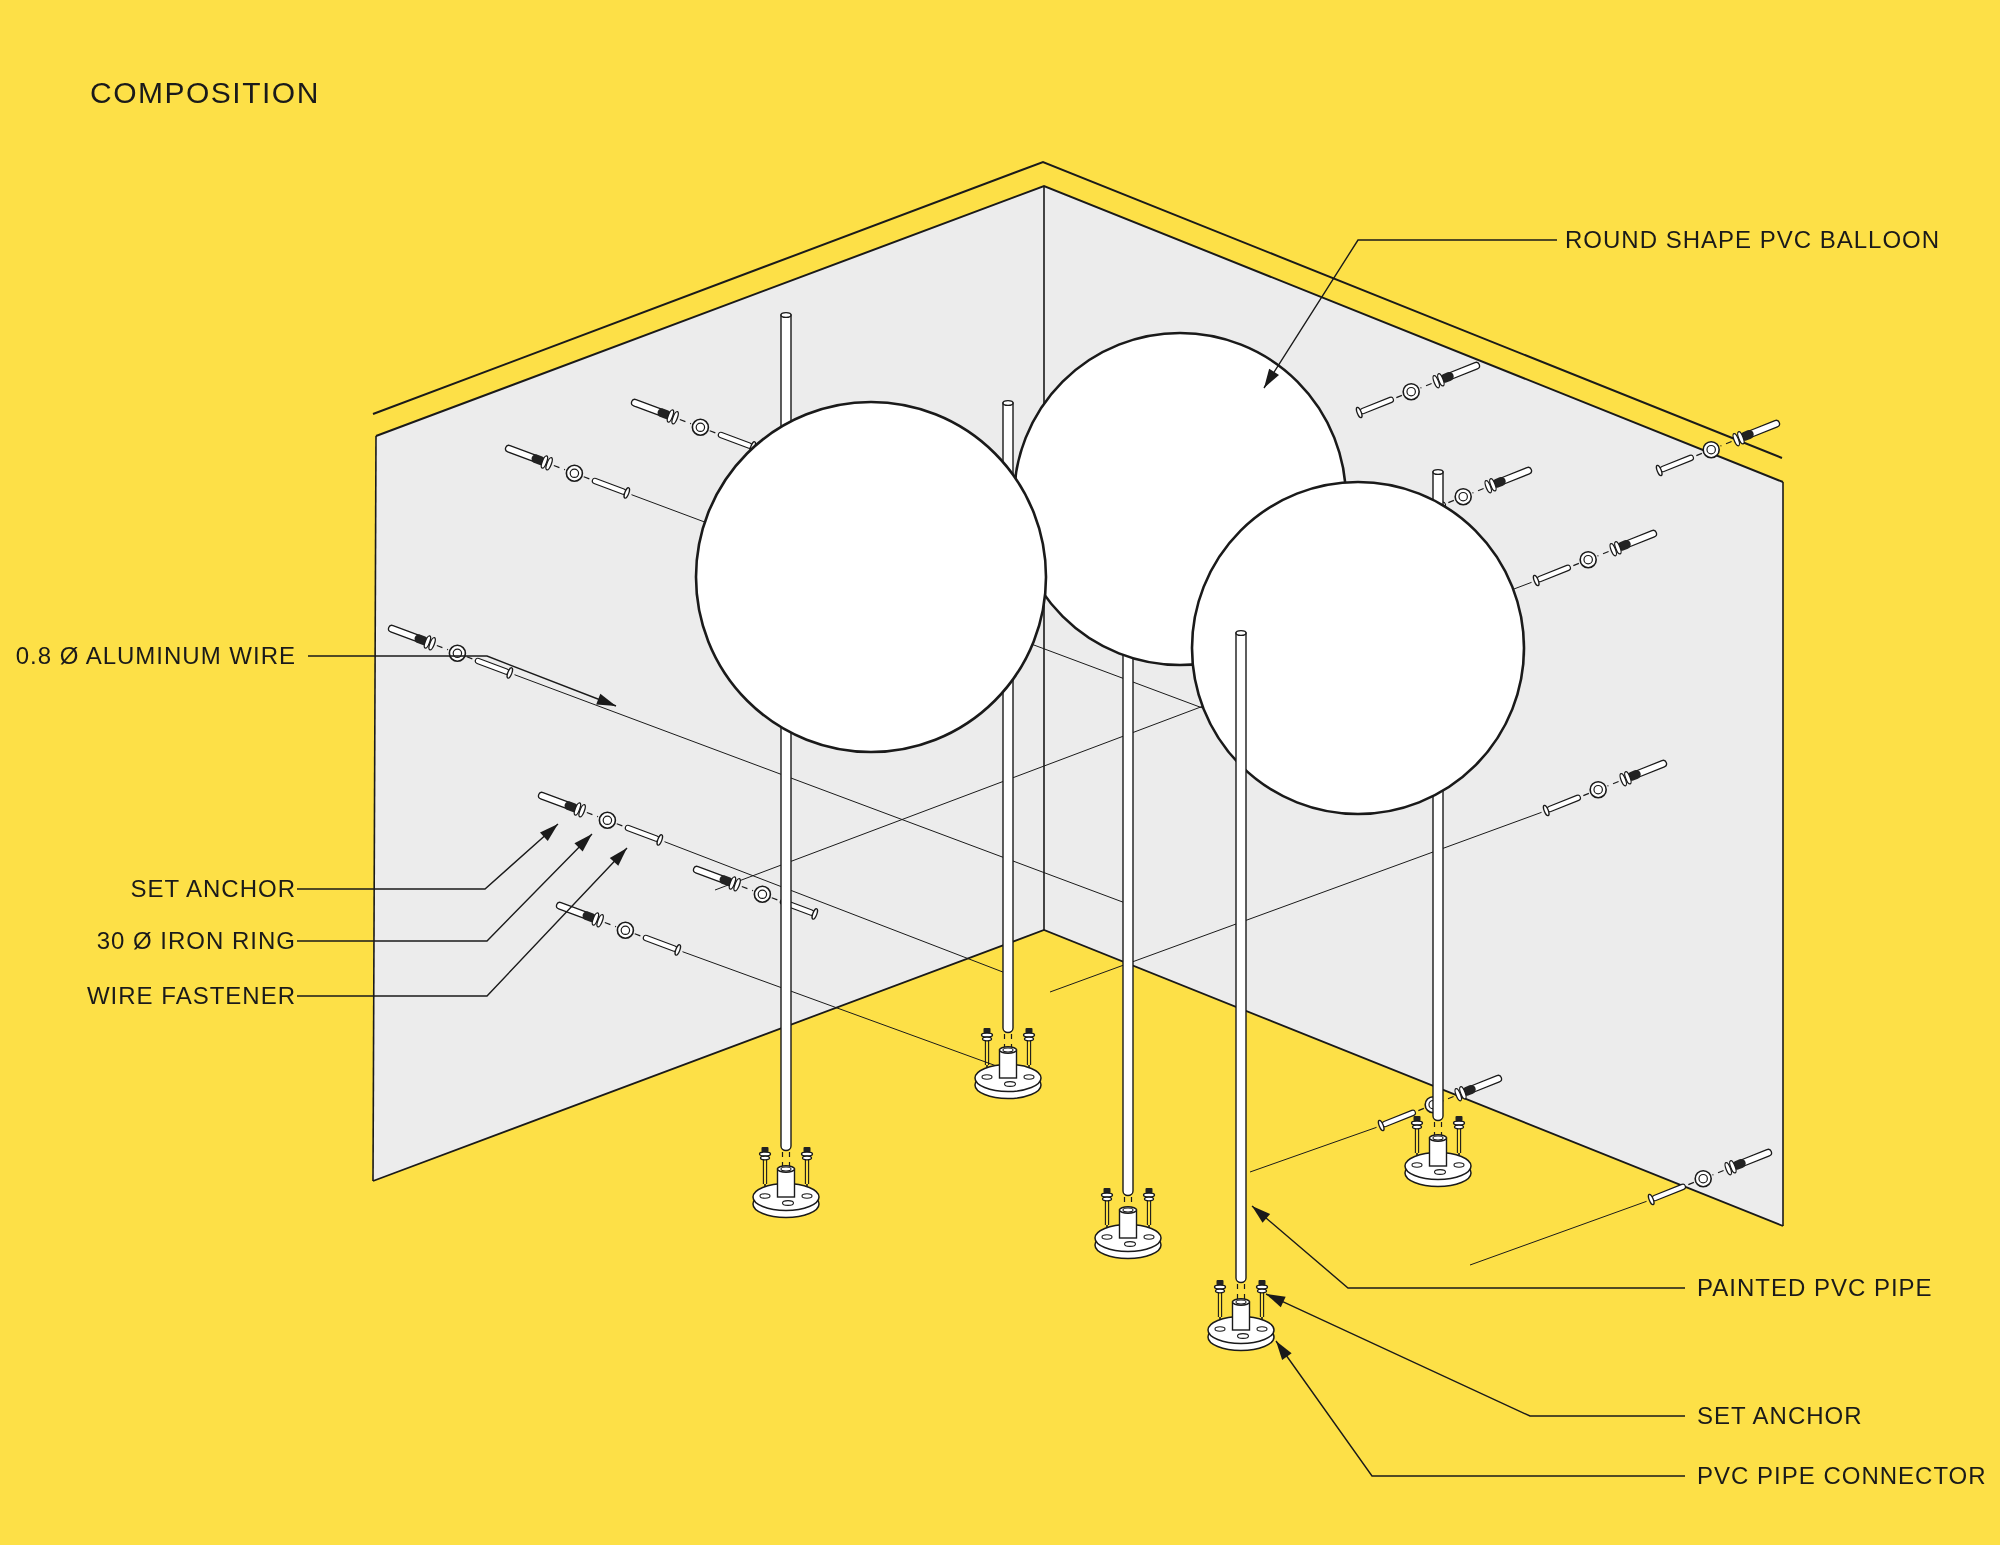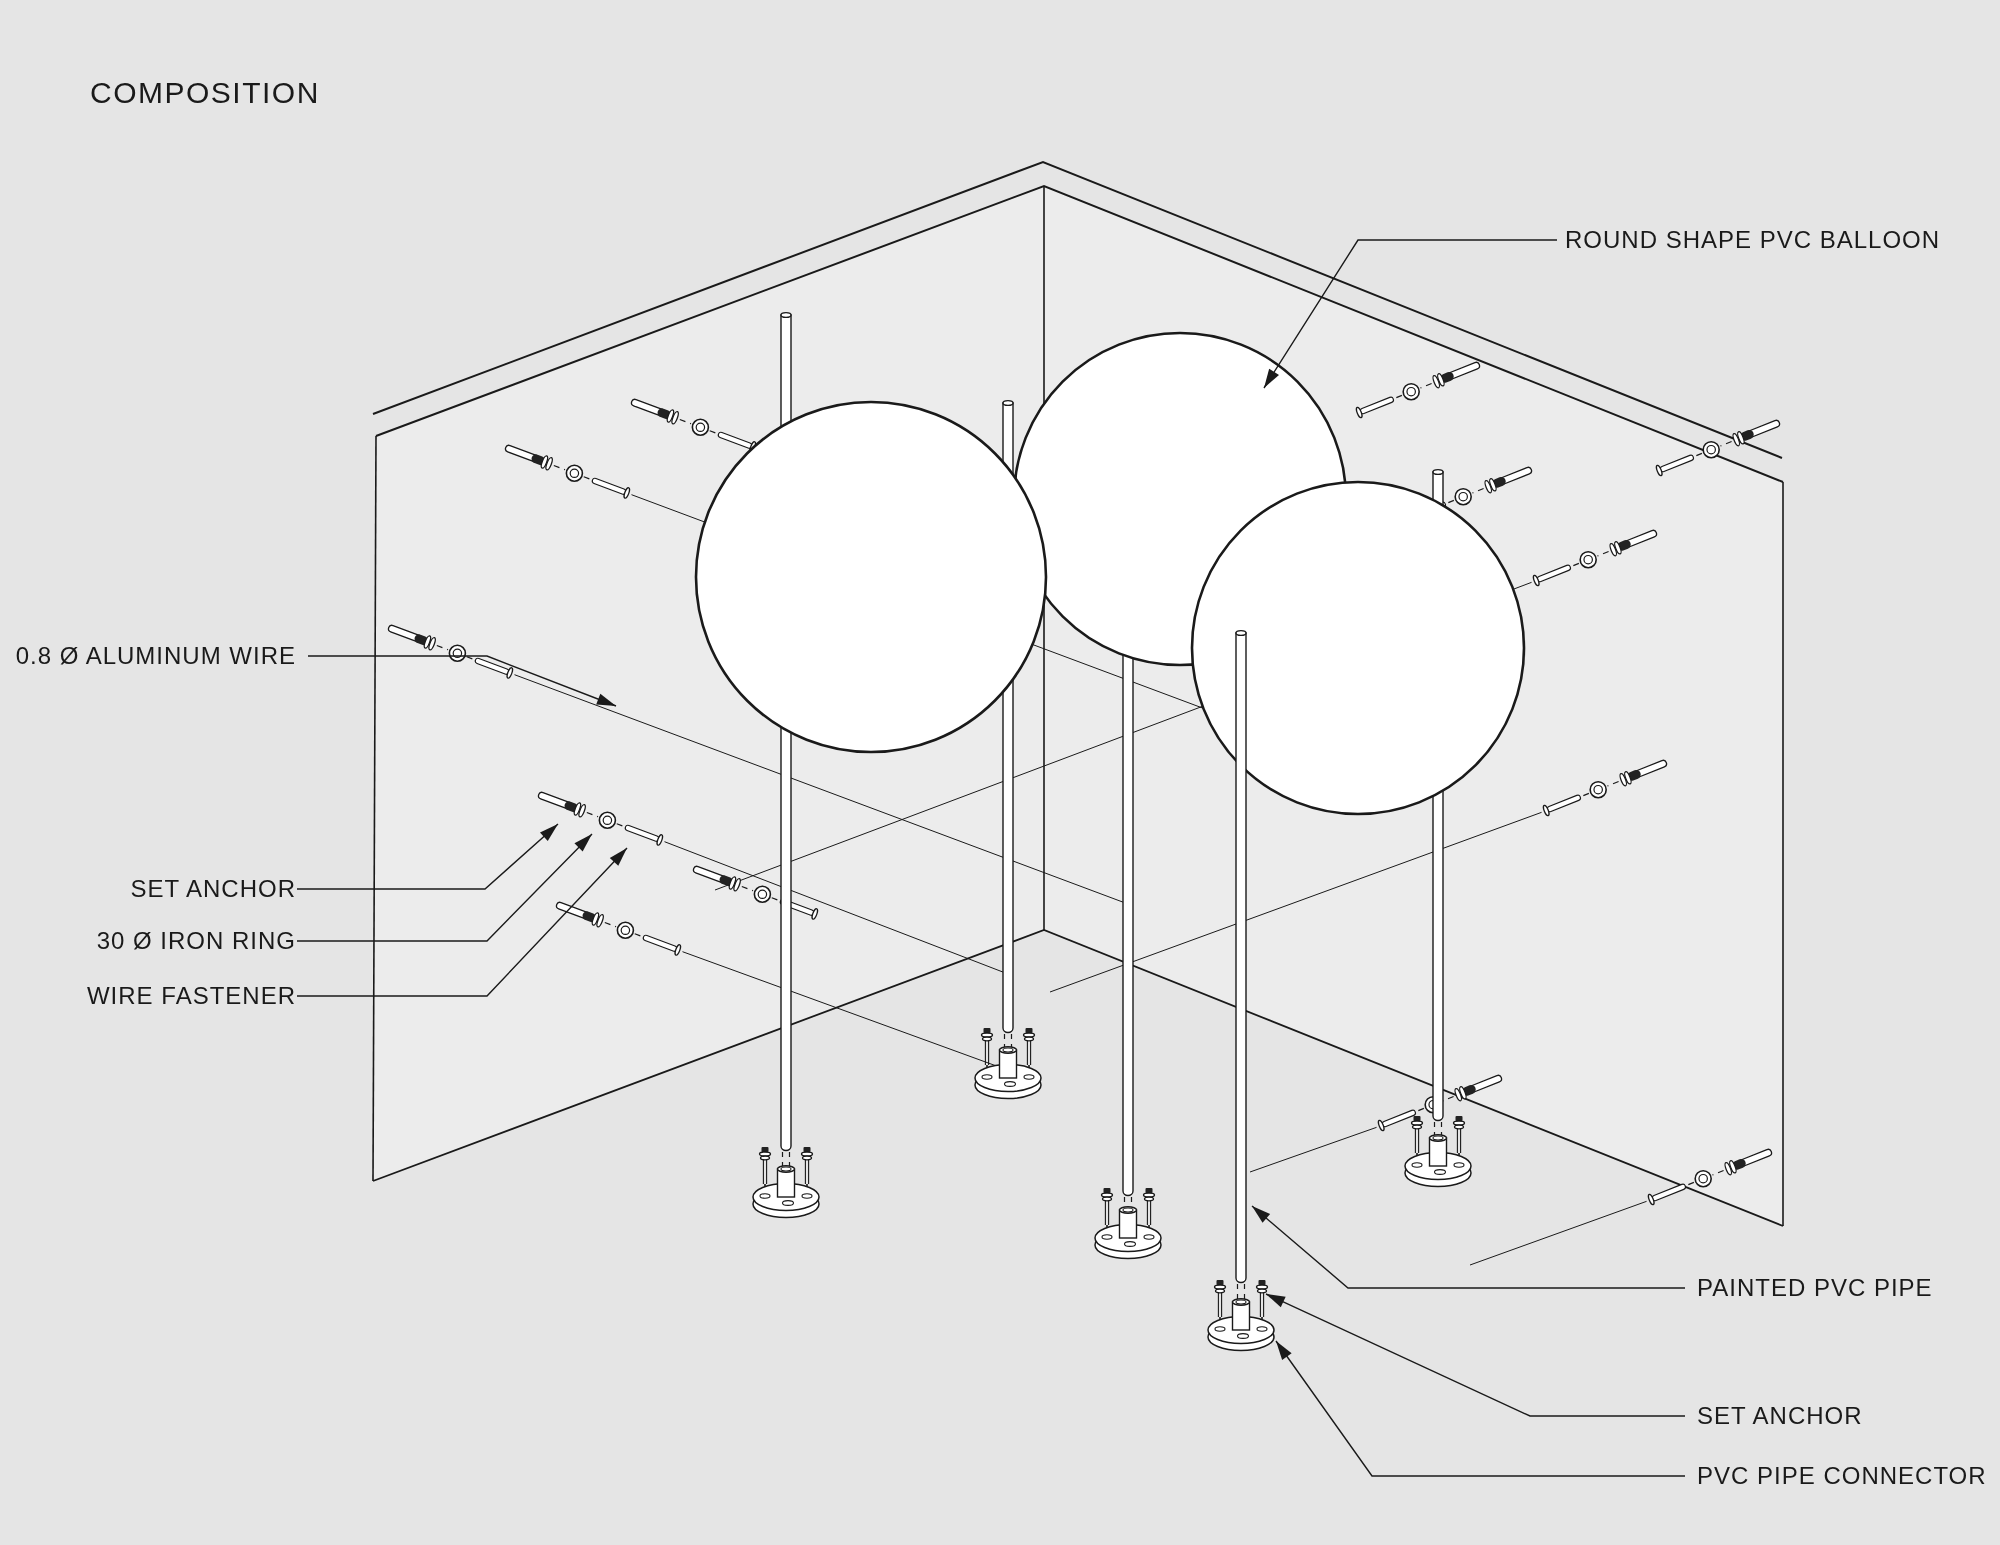--- a/index.html
+++ b/index.html
@@ -1,16 +1,16 @@
 <!DOCTYPE html>
 <html><head>
 <meta charset="utf-8">
 <style>
   html,body{margin:0;padding:0;background:#ffffff;}
-  .stage{position:relative;width:2000px;height:1545px;background:#e5e5e5;overflow:hidden;}
+  .stage{position:relative;width:2000px;height:1545px;background:#fde047;overflow:hidden;}
   svg{display:block}
   .label-text{font-family:"Liberation Sans","DejaVu Sans",sans-serif;fill:#1a1a1a;letter-spacing:1px;}
   .title-text{font-family:"Liberation Sans","DejaVu Sans",sans-serif;fill:#1a1a1a;letter-spacing:1.5px;}
 </style>
 </head>
 <body>
 
 <div class="stage">
 <svg id="scene" width="2000" height="1545" viewBox="0 0 2000 1545">
   <g id="g-walls">

